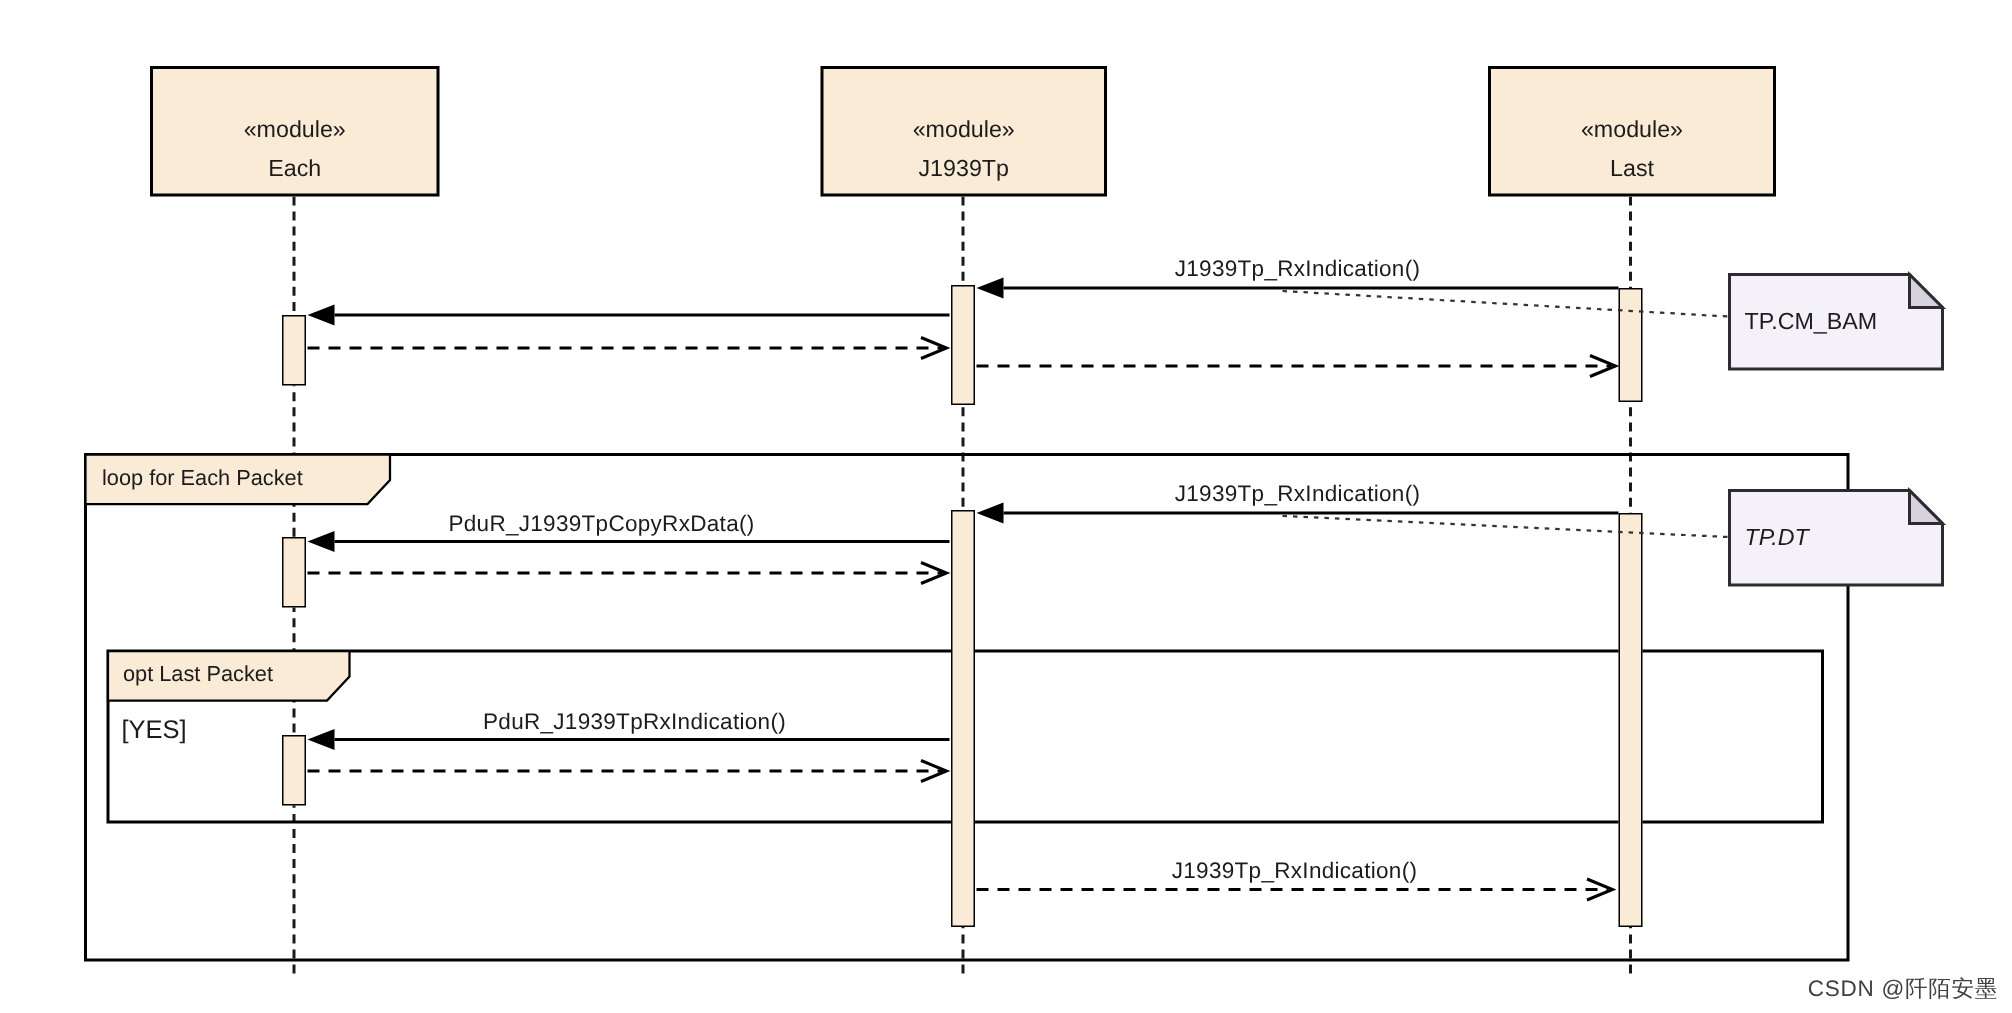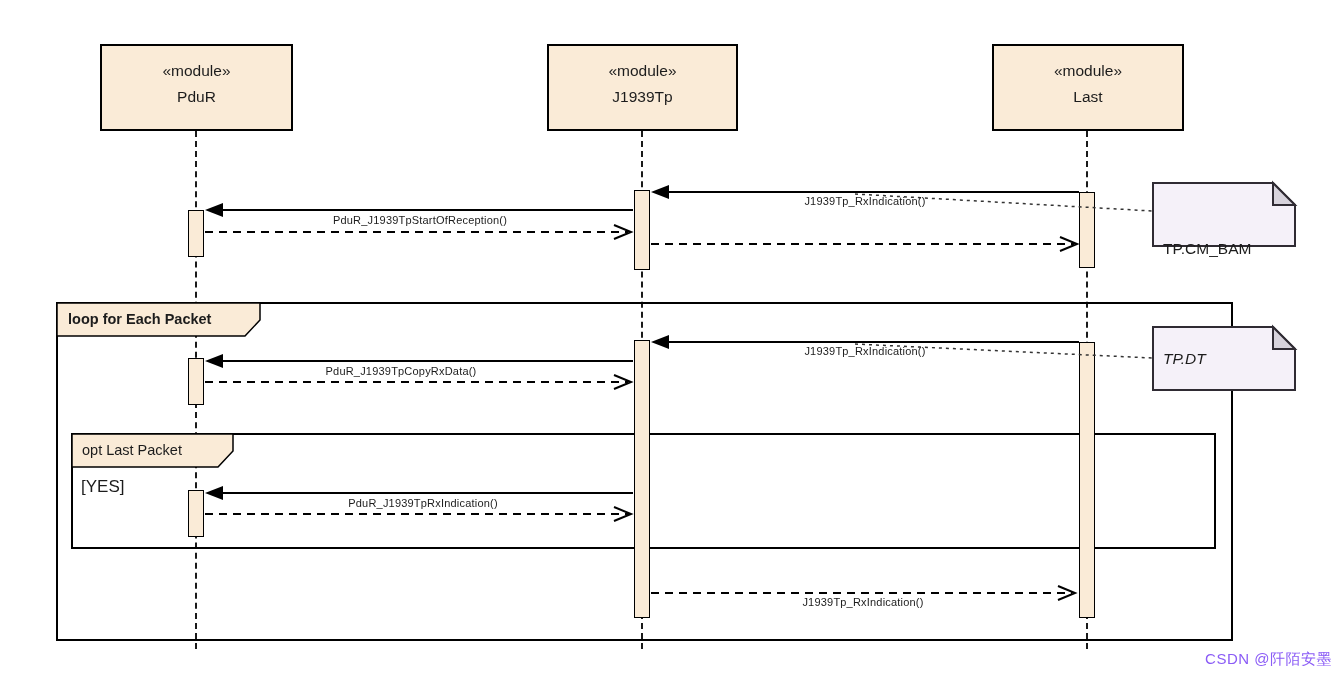--- a/index.html
+++ b/index.html
@@ -8,55 +8,55 @@
     font-family:"Liberation Sans",sans-serif;color:#1c1c1c;overflow:hidden;
   }
   .lifeline{
     position:absolute;width:0;border-left:2px dashed #1a1a1a;z-index:1;
   }
   svg.layer{position:absolute;left:0;top:0;z-index:2;}
   svg.layer.msgs{z-index:4;}
   .participant{
     position:absolute;background:#faebd7;border:2px solid #000;
     box-sizing:border-box;display:flex;flex-direction:column;align-items:center;
-    padding-top:12px;z-index:3;line-height:26px;font-size:15.5px;
+    padding-top:28px;z-index:3;line-height:26px;font-size:15.5px;
   }
   .activation{
     position:absolute;background:#faebd7;border:1.5px solid #000;
     box-sizing:border-box;z-index:3;
   }
   .txt{position:absolute;z-index:5;white-space:nowrap;}
-  .msg-label{font-size:11px;letter-spacing:0.2px;transform:translateX(-50%);margin-top:24px;}
+  .msg-label{font-size:15px;letter-spacing:0.2px;transform:translateX(-50%);}
   .frag-label{font-size:14.5px;}
   .guard{font-size:17px;}
   .note-text{font-size:15.5px;}
   .watermark{
     position:absolute;right:9px;bottom:6px;z-index:6;
-    font-size:15px;color:#8b5cf6;letter-spacing:0.5px;
+    font-size:15px;color:#404040;letter-spacing:0.5px;
   }
 </style>
 </head>
 <body>
 
 <div class="canvas">
 
   <div class="lifeline" style="left:195px;top:131px;height:518px;"></div>
   <div class="lifeline" style="left:641px;top:131px;height:518px;"></div>
   <div class="lifeline" style="left:1086px;top:131px;height:518px;"></div>
 
   <svg class="layer" width="1341" height="675">
     <rect x="57" y="303" width="1175" height="337" fill="none" stroke="#000" stroke-width="2"></rect>
     <polygon points="57,303 260,303 260,320 245,336 57,336" fill="#faebd7" stroke="#000" stroke-width="1.5"></polygon>
     <rect x="72" y="434" width="1143" height="114" fill="none" stroke="#000" stroke-width="2"></rect>
     <polygon points="72,434 233,434 233,451 218,467 72,467" fill="#faebd7" stroke="#000" stroke-width="1.5"></polygon>
   </svg>
 
   <div class="participant" style="left:100px;top:44px;width:193px;height:87px;">
     <span>«module»</span>
-    <span>PduR</span>
+    <span>Each</span>
   </div>
   <div class="participant" style="left:547px;top:44px;width:191px;height:87px;">
     <span>«module»</span>
     <span>J1939Tp</span>
   </div>
   <div class="participant" style="left:992px;top:44px;width:192px;height:87px;">
     <span>«module»</span>
     <span>Last</span>
   </div>
 
@@ -124,27 +124,26 @@
       <path d="M1153,183 L1273,183 L1295,205 L1295,246 L1153,246 Z" fill="#f5f1f9" stroke="#2f2b33" stroke-width="2"></path>
       <path d="M1273,183 L1273,205 L1295,205 Z" fill="#d7d3dc" stroke="#2f2b33" stroke-width="2"></path>
     </g>
     <g>
       <path d="M1153,327 L1273,327 L1295,349 L1295,390 L1153,390 Z" fill="#f5f1f9" stroke="#2f2b33" stroke-width="2"></path>
       <path d="M1273,327 L1273,349 L1295,349 Z" fill="#d7d3dc" stroke="#2f2b33" stroke-width="2"></path>
     </g>
   </svg>
 
   <div class="txt msg-label" style="left:865px;top:171px;">J1939Tp_RxIndication()</div>
-  <div class="txt msg-label" style="left:420px;top:190px;">PduR_J1939TpStartOfReception()</div>
   <div class="txt msg-label" style="left:865px;top:321px;">J1939Tp_RxIndication()</div>
   <div class="txt msg-label" style="left:401px;top:341px;">PduR_J1939TpCopyRxData()</div>
   <div class="txt msg-label" style="left:423px;top:473px;">PduR_J1939TpRxIndication()</div>
   <div class="txt msg-label" style="left:863px;top:572px;">J1939Tp_RxIndication()</div>
 
-  <div class="txt frag-label" style="left:68px;top:311px;font-weight:bold;">loop for Each Packet</div>
+  <div class="txt frag-label" style="left:68px;top:311px;">loop for Each Packet</div>
   <div class="txt frag-label" style="left:82px;top:442px;text-align:center;">opt Last Packet</div>
   <div class="txt guard" style="left:81px;top:477px;">[YES]</div>
 
-  <div class="txt note-text" style="left:1163px;top:206px;margin-top:34px;">TP.CM_BAM</div>
+  <div class="txt note-text" style="left:1163px;top:206px;">TP.CM_BAM</div>
   <div class="txt note-text" style="left:1163px;top:350px;font-style:italic;">TP.DT</div>
 
   <div class="watermark">CSDN @阡陌安墨</div>
 </div>
 
 </body></html>

